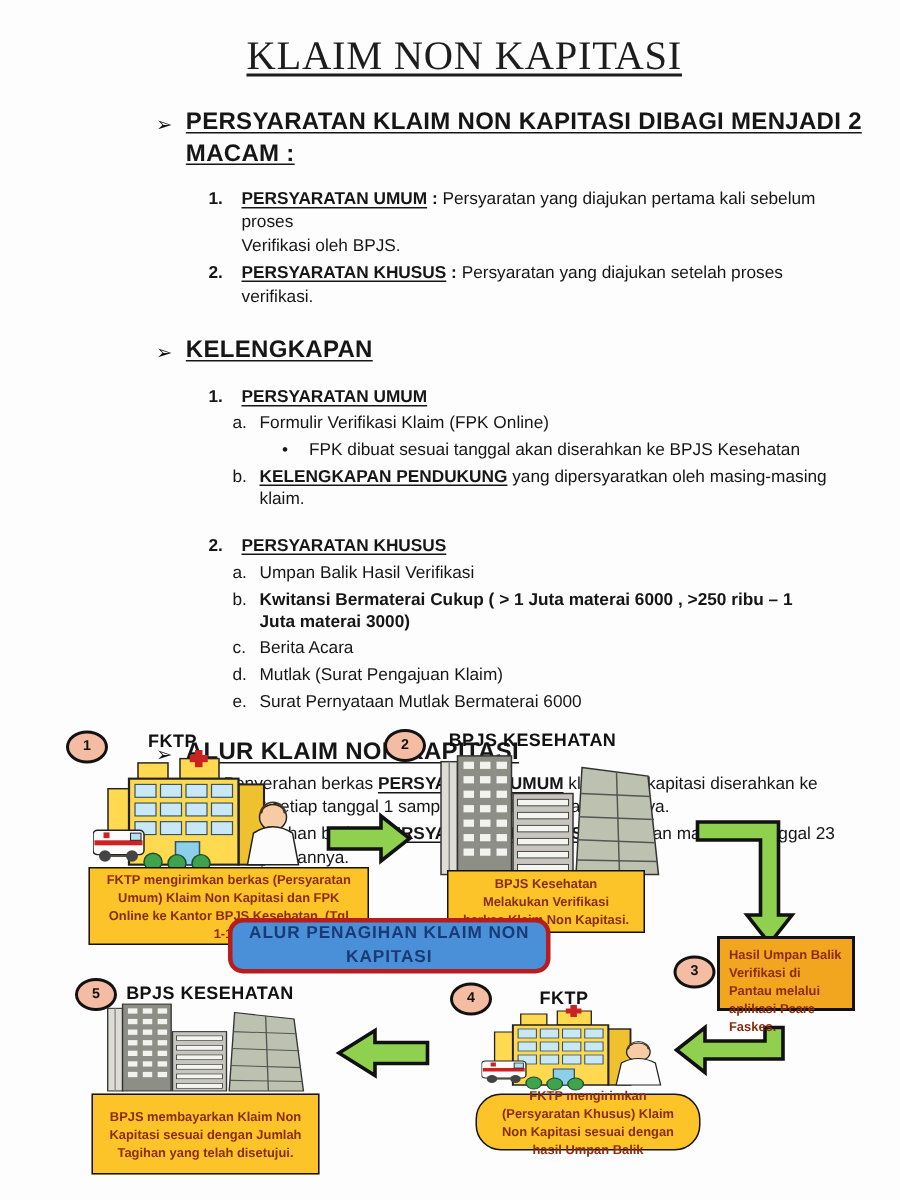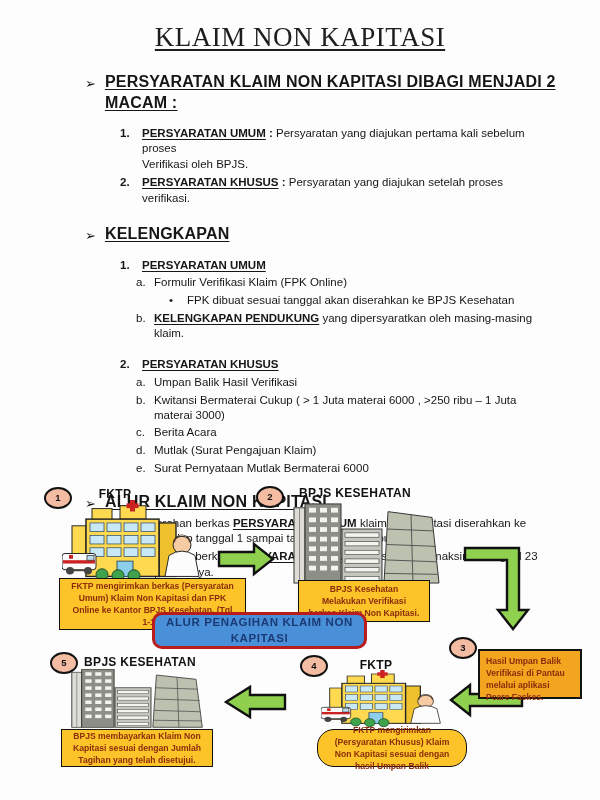--- a/index.html
+++ b/index.html
@@ -3,21 +3,21 @@
 <meta charset="utf-8">
 <style>
   html,body{margin:0;padding:0;}
   body{
     width:600px;height:800px;overflow:hidden;position:relative;
     background:#fdfdfd;color:#161616;
     font-family:"Liberation Sans","DejaVu Sans",sans-serif;
     font-size:11.5px;line-height:1.32;
     -webkit-font-smoothing:antialiased;
   }
-  .page{position:absolute;inset:0;}
+  .page{position:absolute;inset:0;padding-left:19px;}
   
   .doc{padding-top:20px;}
   .title{
     text-align:center;font-family:"Liberation Serif","DejaVu Serif",serif;
     font-size:27px;letter-spacing:.5px;color:#1d1d1d;
   }
   .title span{text-decoration:underline;text-underline-offset:3px;}
   .sect{margin:15px 0 0 85px;display:flex;align-items:baseline;}
   .arrowglyph{font-family:"DejaVu Sans",sans-serif;font-size:13px;margin-right:9px;color:#111;transform:translateY(1px);}
   .h{font-weight:700;font-size:16px;text-decoration:underline;text-underline-offset:2px;letter-spacing:.2px;}
@@ -122,21 +122,21 @@
         <span class="bu">PERSYARATAN KHUSUS</span>
       </div>
     </div>
     <div class="sublist">
       <div class="subitem">
         <span class="lt">a.</span>
         <span>Umpan Balik Hasil Verifikasi</span>
       </div>
       <div class="subitem">
         <span class="lt">b.</span>
-        <span style="width:368px;">Kwitansi Bermaterai Cukup ( &gt; 1 Juta materai 6000 , &gt;250 ribu – 1 Juta materai 3000)</span>
+        <span style="width:368px;font-weight:bold;">Kwitansi Bermaterai Cukup ( &gt; 1 Juta materai 6000 , &gt;250 ribu – 1 Juta materai 3000)</span>
       </div>
       <div class="subitem">
         <span class="lt">c.</span>
         <span>Berita Acara</span>
       </div>
       <div class="subitem">
         <span class="lt">d.</span>
         <span>Mutlak (Surat Pengajuan Klaim)</span>
       </div>
       <div class="subitem">
@@ -268,21 +268,21 @@
         <line x1="92.5" y1="74" x2="146" y2="75" stroke="#555"></line>
       <line x1="119" y1="13" x2="121" y2="84" stroke="#555"></line>
     </svg>
     <div class="caption" style="left:298px;top:102px;width:132px;height:42px;">BPJS Kesehatan Melakukan Verifikasi berkas Klaim Non Kapitasi.</div>
 
     <div class="centerbox" style="left:152px;top:134px;width:215px;height:37px;">ALUR PENAGIHAN KLAIM NON KAPITASI</div>
 
     <span class="badge" style="left:449px;top:159px;">
         <span>3</span>
       </span>
-    <div class="caption orange" style="left:478px;top:171px;width:104px;height:50px;">Hasil Umpan Balik Verifikasi di Pantau melalui aplikasi Pcare Faskes.</div>
+    <div class="caption orange" style="left:478px;top:146px;width:92px;height:50px;">Hasil Umpan Balik Verifikasi di Pantau melalui aplikasi Pcare Faskes.</div>
 
     <span class="badge" style="left:300px;top:177px;">
         <span>4</span>
       </span>
     <div class="orglabel" style="left:336px;top:180px;width:80px;">FKTP</div>
     <svg class="abs" style="left:321px;top:192px;" width="122" height="60" viewBox="0 0 140 90" preserveAspectRatio="none">
       <rect x="97" y="24" width="17" height="56" fill="#EFC12F" stroke="#222" stroke-width="1.4"></rect>
       <rect x="30" y="9" width="20" height="12" fill="#FFD94F" stroke="#222"></rect>
       <rect x="58" y="6" width="26" height="14" fill="#FFD94F" stroke="#222"></rect>
       <g>
@@ -367,16 +367,16 @@
           <rect x="53" y="68" width="34" height="4.5"></rect>
           <rect x="53" y="77" width="34" height="4.5"></rect>
       </g>
       <polygon points="96,10 140,16 147,84 92,84" fill="#BCC2AF" stroke="#333"></polygon>
       <line x1="95" y1="28" x2="142" y2="30" stroke="#555"></line>
         <line x1="94" y1="44" x2="144" y2="46" stroke="#555"></line>
       <line x1="93" y1="60" x2="145" y2="62" stroke="#555"></line>
         <line x1="92.5" y1="74" x2="146" y2="75" stroke="#555"></line>
       <line x1="119" y1="13" x2="121" y2="84" stroke="#555"></line>
     </svg>
-    <div class="caption" style="left:61px;top:251px;width:152px;height:38px;">BPJS membayarkan Klaim Non Kapitasi sesuai dengan Jumlah Tagihan yang telah disetujui.</div>
+    <div class="caption" style="left:61px;top:251px;width:152px;height:54px;">BPJS membayarkan Klaim Non Kapitasi sesuai dengan Jumlah Tagihan yang telah disetujui.</div>
 
   </div>
 </div>
 
 </body></html>

